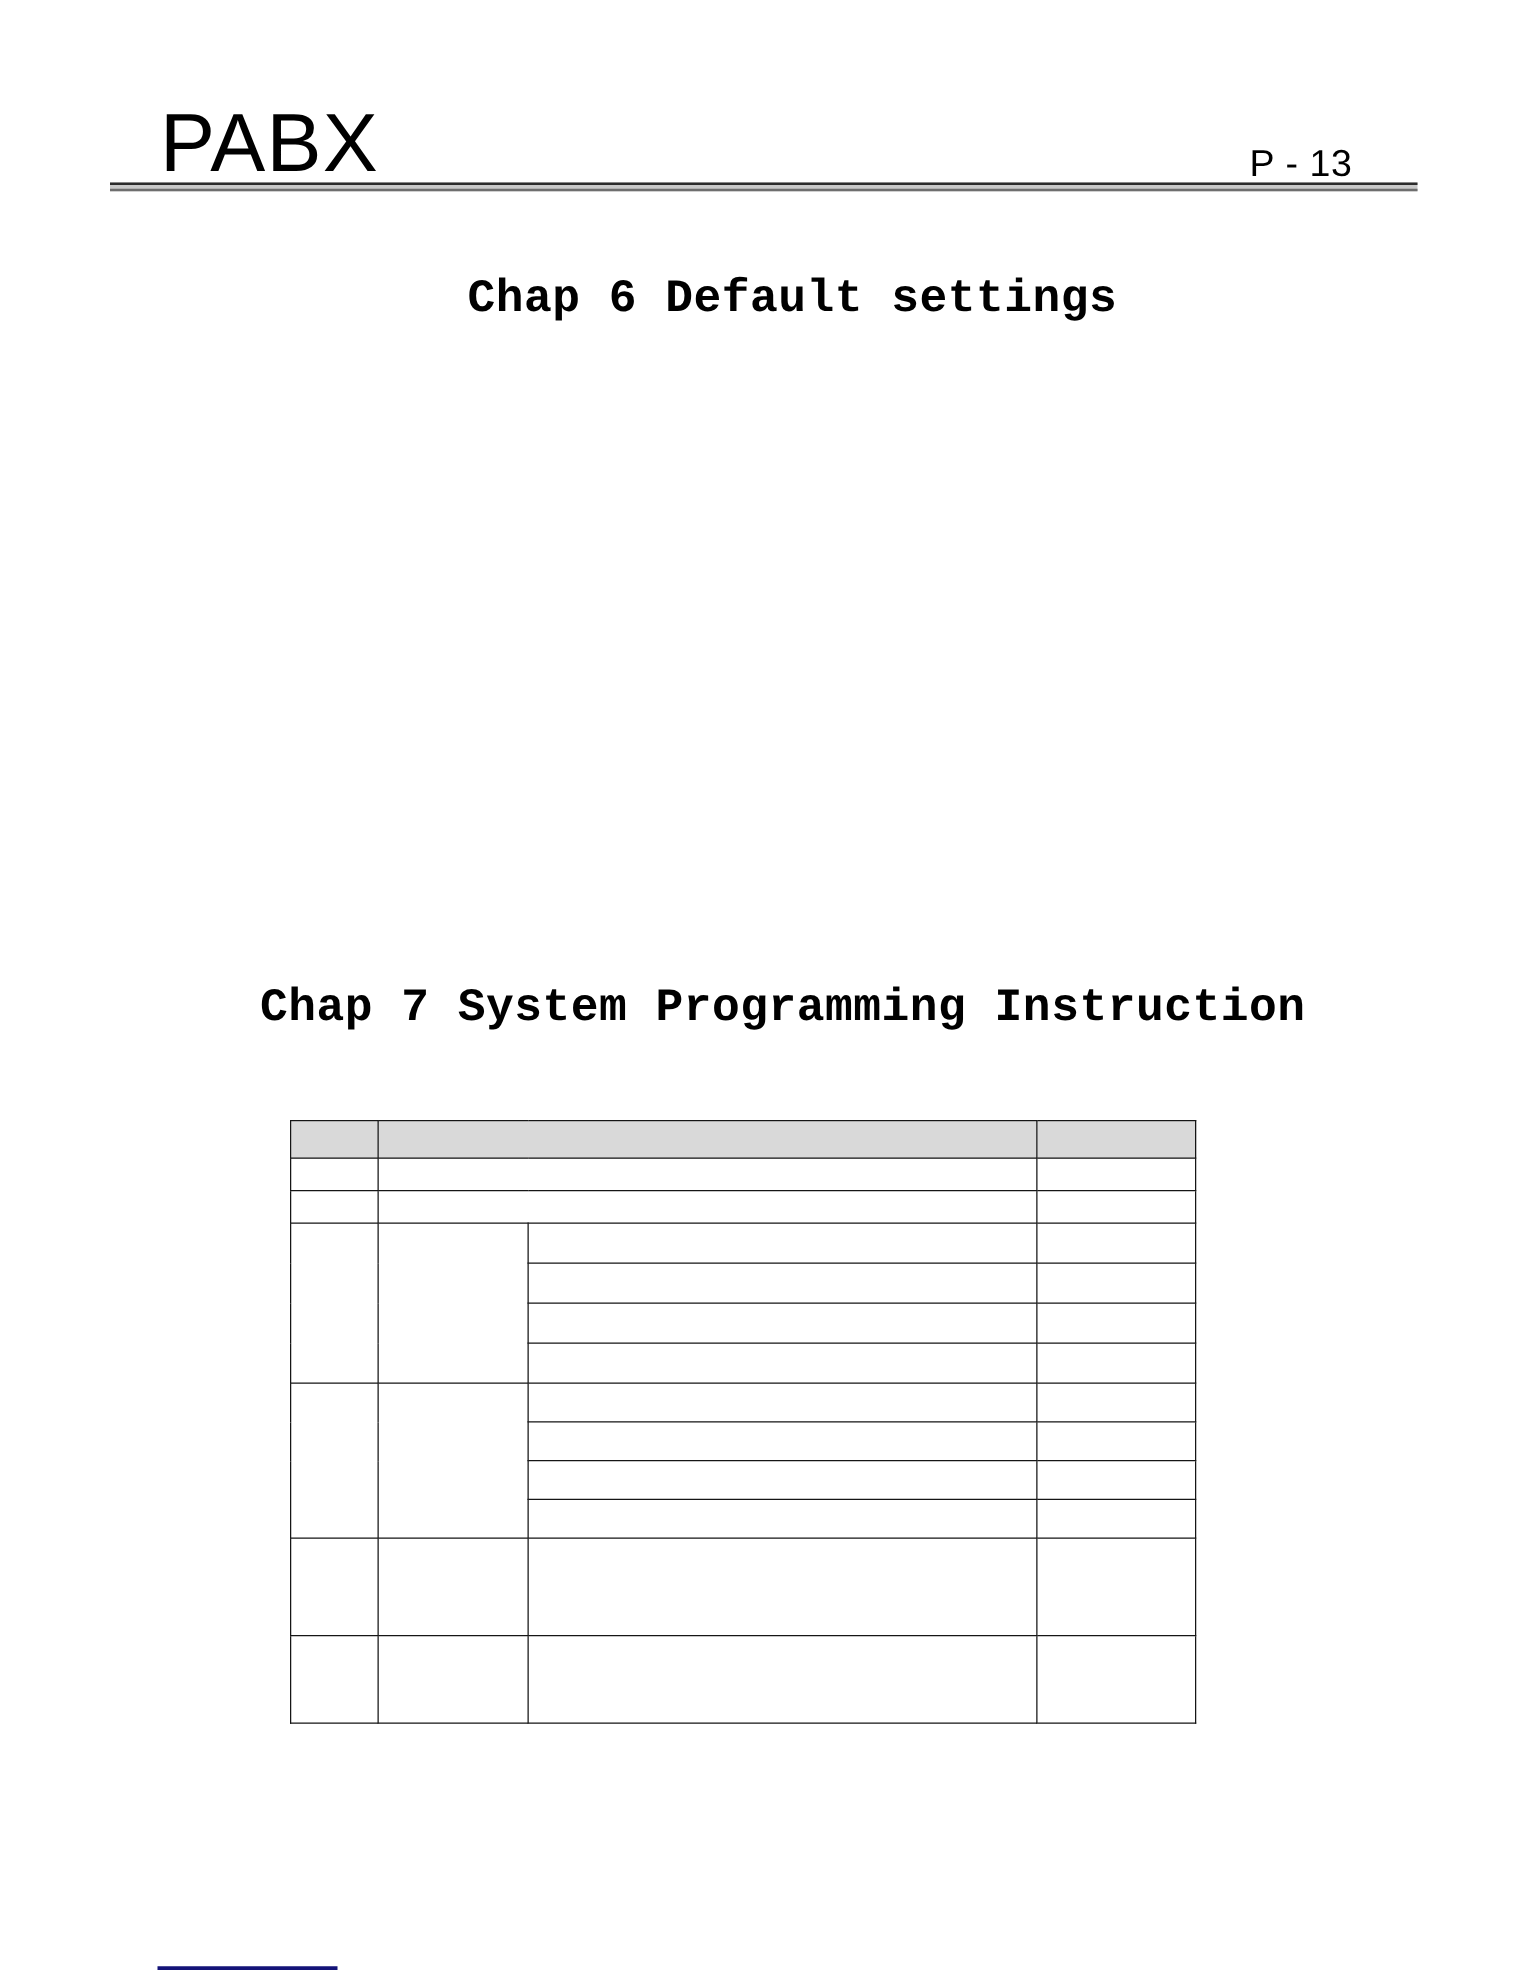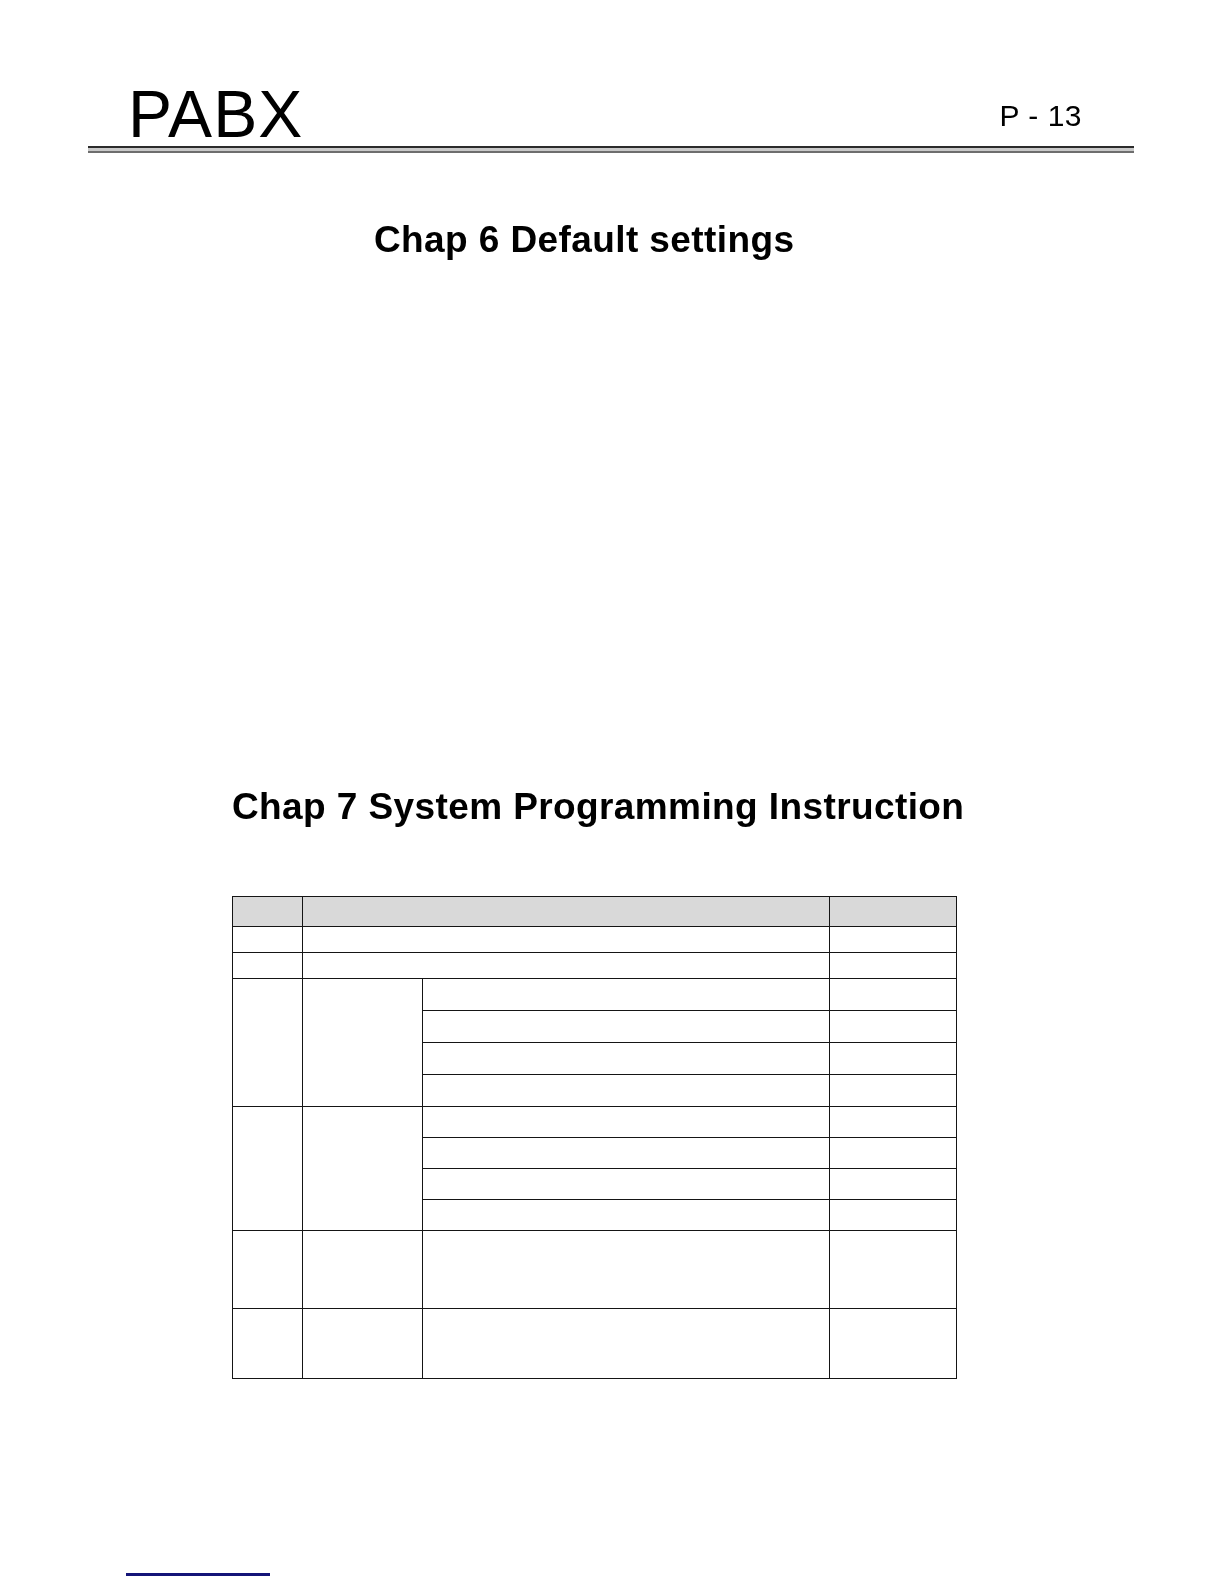--- a/index.html
+++ b/index.html
@@ -30,21 +30,21 @@
     top: 0px;
     font-size: 66px;
     font-weight: 400;
     letter-spacing: 1px;
     line-height: 56px;
     white-space: nowrap;
   }
   .header-page-number {
     position: absolute;
     right: 52px;
-    top: 12px;
+    top: 28px;
     font-size: 30px;
     font-weight: 400;
     letter-spacing: 0.5px;
     line-height: 36px;
     white-space: nowrap;
   }
   .header-rule {
     position: absolute;
     left: 0px;
     top: 60px;
@@ -57,29 +57,29 @@
   }
 
   
   .chapter-heading {
     position: absolute;
     font-size: 37px;
     font-weight: 700;
     letter-spacing: 0.4px;
     line-height: 44px;
     white-space: nowrap;
+    font-family: Liberation Mono, monospace;
   }
   #chap6-heading {
     left: 374px;
     top: 218px;
   }
   #chap7-heading {
     left: 208px;
     top: 785px;
-    margin-left: 24px;
   }
 
   
   .spec-table {
     position: absolute;
     left: 232px;
     top: 896px;
     width: 724px;
     border-collapse: collapse;
     table-layout: fixed;

